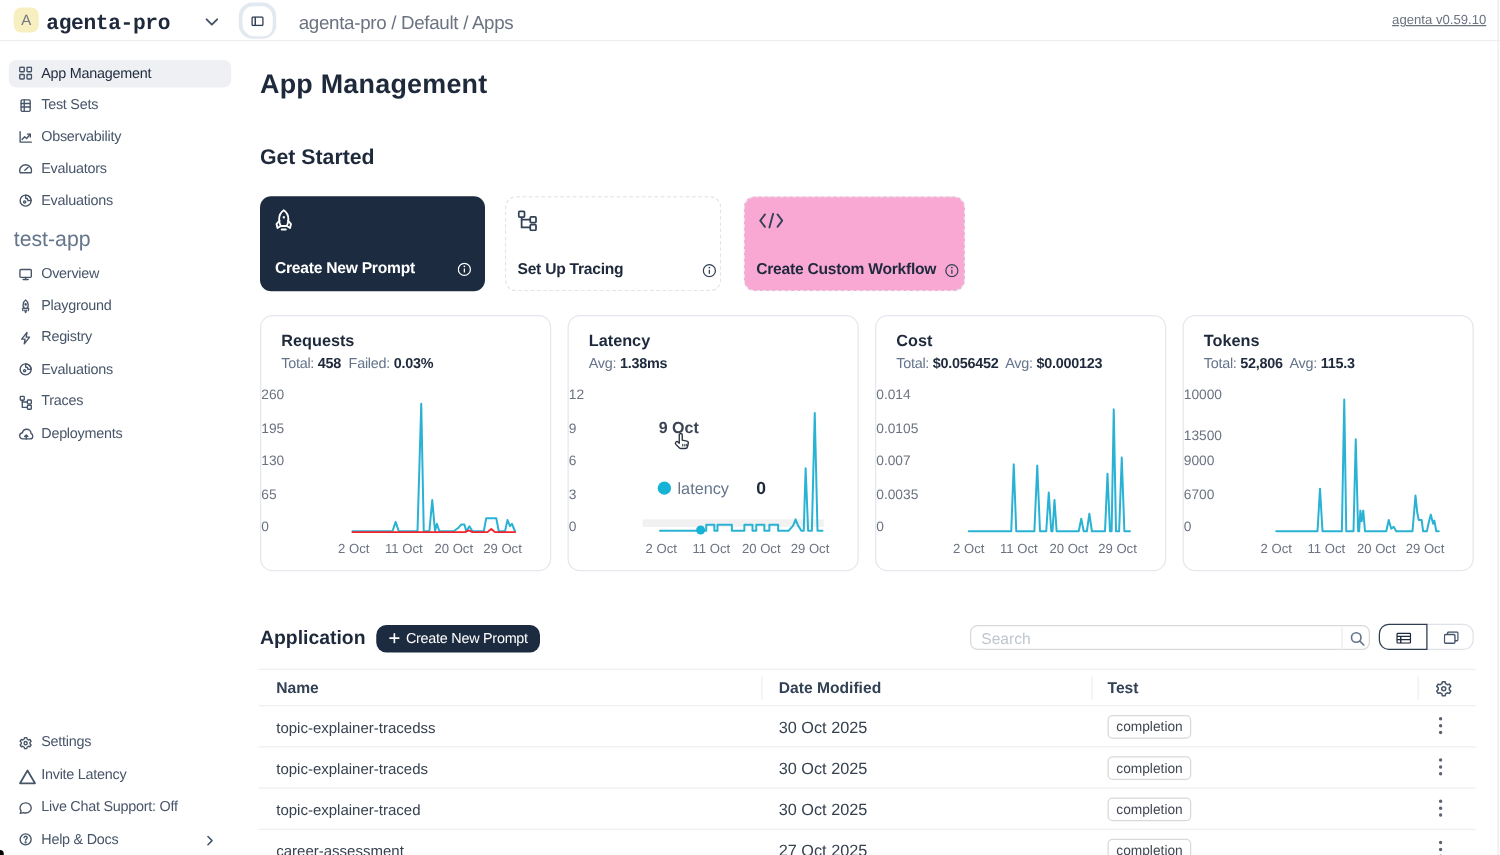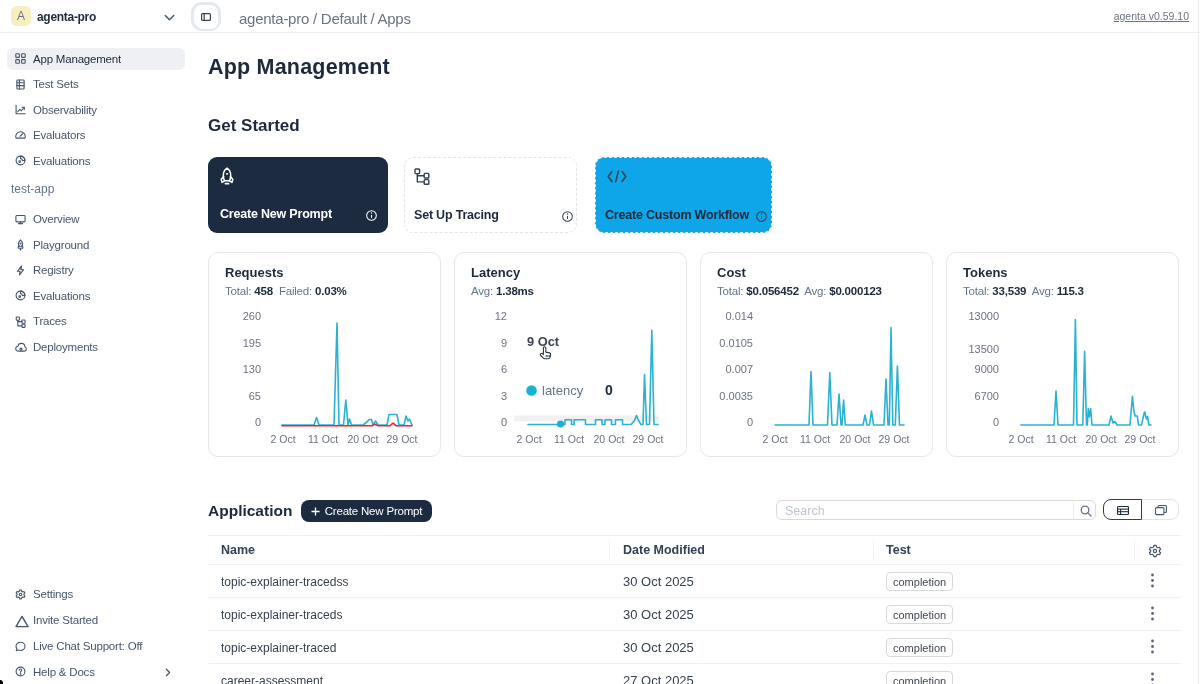--- a/index.html
+++ b/index.html
@@ -3,54 +3,54 @@
 <meta charset="utf-8">
 <style>
   * { margin:0; padding:0; box-sizing:border-box; }
   html,body { width:1200px; height:684px; background:#fff; font-family:"Liberation Sans", sans-serif; overflow:hidden; }
   .abs { position:absolute; }
   svg { display:block; }
 
   
   #topbar { position:absolute; left:0; top:0; width:1200px; height:33px; border-bottom:1px solid #eeeeee; background:#fff; }
   #avatar { position:absolute; left:11px; top:6px; width:20px; height:20px; border-radius:6px; background:#f8efc0; color:#6f7480; font-size:12px; text-align:center; line-height:20px; }
-  #wsname { position:absolute; left:37px; top:10px; font-size:12px; letter-spacing:-0.3px; font-weight:700; color:#1e293b; }
+  #wsname { position:absolute; left:37px; top:10px; font-size:17px; letter-spacing:-0.3px; font-weight:700; color:#1e293b;font-family:Liberation Mono, monospace; }
   #toggleb { position:absolute; left:191px; top:2px; width:30px; height:29px; border:3px solid #e3e9f0; border-radius:11px; background:#fff; }
   #toggleb .inner { position:absolute; left:2px; top:2px; width:22px; height:22px; border-radius:7px; background:#fff; }
   #crumb { position:absolute; left:239px; top:10px; font-size:15px; letter-spacing:-0.25px; color:#6b7280; }
   #ver { position:absolute; right:11px; top:10px; font-size:10.5px; color:#6b7280;text-decoration:underline; }
 
   
   .sitem { position:absolute; left:7px; width:178px; height:22px; border-radius:6px; }
   .sitem .sic { position:absolute; left:8px; top:5.5px; }
   .sitem .slb { position:absolute; left:26px; top:5px; font-size:11.5px; letter-spacing:-0.2px; color:#475569; }
   .sitem.active { background:#eef0f4; }
   .sitem.active .slb { color:#1e293b; font-weight:500; }
-  .slabel { position:absolute; left:11px; font-size:12px; color:#64748b; }
+  .slabel { position:absolute; left:11px; font-size:17px; color:#64748b; }
 
   
   #h1 { position:absolute; left:208px; top:57px; font-size:21.5px; line-height:21px; font-weight:600; color:#1e293b; letter-spacing:0.2px; }
   #h2 { position:absolute; left:208px; top:116.5px; font-size:17px; line-height:17px; font-weight:600; color:#1e293b; }
 
   
   .gcard { position:absolute; top:157px; height:76px; border-radius:9px; }
   .gcard .gtxt { position:absolute; left:12px; top:50px; font-size:12.5px; letter-spacing:-0.2px; font-weight:600; color:#1e293b; white-space:nowrap; }
   .gcard .ginfo { position:absolute; top:52px; }
   #gc1 { left:208px; width:180px; background:#1c2b3f; }
   #gc1 .gtxt { color:#fff; }
   #gc2 { left:404px; width:173px; border:1px dashed #e4e4e7; background:#fff; }
-  #gc3 { left:595px; width:177px; border:1px dashed #e4e4e7; background:#0ea5e9; }
+  #gc3 { left:595px; width:177px; border:1px dashed #e4e4e7; background:#f9a8d4; }
   .gc23txt { left:9px !important; }
 
   
   .ccard { position:absolute; top:252px; width:233px; height:205px; background:#fff; border:1px solid #e4e7ec; border-radius:10px; }
   .ctitle { position:absolute; left:16px; top:12px; font-size:13px; font-weight:600; color:#1e293b; }
   .csub { position:absolute; left:16px; top:32px; font-size:11.5px; letter-spacing:-0.2px; color:#64748b; }
   .csub b { color:#1e293b; font-weight:700; }
-  .ylab { position:absolute; width:52px; text-align:right; font-size:11px; color:#6b7280; }
+  .ylab { position:absolute; width:52px; font-size:11px; color:#6b7280; }
   .xlab { position:absolute; top:180px; width:44px; text-align:center; font-size:10.5px; color:#6b7280; }
   .plot { position:absolute; left:0; top:0; }
 
   
   #apph { position:absolute; left:208px; top:502px; font-size:15.5px; font-weight:600; color:#1e293b; }
   #newbtn { position:absolute; left:301px; top:500px; width:131px; height:22px; background:#1c2b3f; border-radius:8px; color:#fff; font-size:11.5px; letter-spacing:-0.2px; text-align:center; line-height:22px; }
   #search { position:absolute; left:776px; top:500px; width:320px; height:20px; border:1px solid #d9d9d9; border-radius:6px; background:#fff; }
   #search .ph { position:absolute; left:8px; top:3px; font-size:12.5px; color:#bfc6cf; }
   #seg { position:absolute; left:1103px; top:499px; width:76px; height:21px; }
   #seg .b1 { position:absolute; left:0; top:0; width:39px; height:21px; border:1.5px solid #2e3d52; border-radius:8px 0 0 8px; background:#fff; z-index:2; }
@@ -245,21 +245,21 @@
 
   </div>
     <div class="sitem" style="top:609px">
     <div class="sic">
         <svg width="14" height="13" viewBox="0 0 14 13">
           <g stroke="#475569" stroke-width="1.4" fill="none" stroke-linecap="round" stroke-linejoin="round">
             <path d="M7 1.4 L13 11.6 L1 11.6 Z"></path>
           </g>
         </svg>
       </div>
-      <div class="slb">Invite Started</div>
+      <div class="slb">Invite Latency</div>
 
   </div>
     <div class="sitem" style="top:635px">
     <div class="sic">
         <svg width="11" height="11" viewBox="0 0 14 14">
           <g stroke="#475569" stroke-width="1.4" fill="none" stroke-linecap="round" stroke-linejoin="round">
             <path d="M7 1.6 C10.2 1.6 12.7 3.9 12.7 6.8 C12.7 9.7 10.2 12 7 12 C6.1 12 5.3 11.8 4.5 11.5 L1.6 12.3 L2.4 9.8 C1.7 8.9 1.3 7.9 1.3 6.8 C1.3 3.9 3.8 1.6 7 1.6 Z"></path>
           </g>
         </svg>
       </div>
@@ -393,26 +393,26 @@
       <div class="xlab" style="left:52px">2 Oct</div>
       <div class="xlab" style="left:92px">11 Oct</div>
       <div class="xlab" style="left:132px">20 Oct</div>
       <div class="xlab" style="left:171px">29 Oct</div>
       <svg class="plot" width="233" height="205" viewBox="0 0 233 205">
         <polyline points="74,172 106,172 108,172 110,118.5 112,172 126.5,172 128.8,119.5 131,172 136,172 138,141 140,172 141,172 142.6,147 144.3,172 160,172 162,172 164,162 166,172 168.5,172 170.5,158 172.5,172 181,172 183,172 185,126 187,172 188.3,172 190,74.5 191.8,172 194.3,172 196.4,113 198.5,172 203,172" stroke="#29b2d4" stroke-width="1.6" fill="none" stroke-linejoin="round" stroke-linecap="round"></polyline>
       </svg>
     </div>
     <div class="ccard" style="left:946px">
       <div class="ctitle">Tokens</div>
-      <div class="csub">Total: <b>33,539</b>&nbsp; Avg: <b>115.3</b></div>
+      <div class="csub">Total: <b>52,806</b>&nbsp; Avg: <b>115.3</b></div>
       <div class="ylab" style="top:163px">0</div>
       <div class="ylab" style="top:136.6px">6700</div>
       <div class="ylab" style="top:110.2px">9000</div>
       <div class="ylab" style="top:90px">13500</div>
-      <div class="ylab" style="top:57.400000000000006px">13000</div>
+      <div class="ylab" style="top:57.400000000000006px">10000</div>
       <div class="xlab" style="left:52px">2 Oct</div>
       <div class="xlab" style="left:92px">11 Oct</div>
       <div class="xlab" style="left:132px">20 Oct</div>
       <div class="xlab" style="left:171px">29 Oct</div>
       <svg class="plot" width="233" height="205" viewBox="0 0 233 205">
         <polyline points="74,172 105,172 107,172 109,138 111,172 126.5,172 128.4,66.6 130,172 135.8,172 137.6,98.4 139.5,172 140.3,172 141.3,155.5 142.3,164 143.6,155.5 145,172 157,172 162,172 164,163 166,170 168,168.5 170,172 178,172 183,172 185.4,143.4 186.8,157 188,163 190.3,163 191.5,172 194.5,172 196,165 197.6,158.7 199.5,166 200.5,163.5 202,172 204,172" stroke="#29b2d4" stroke-width="1.6" fill="none" stroke-linejoin="round" stroke-linecap="round"></polyline>
       </svg>
     </div>
   </div>
 

